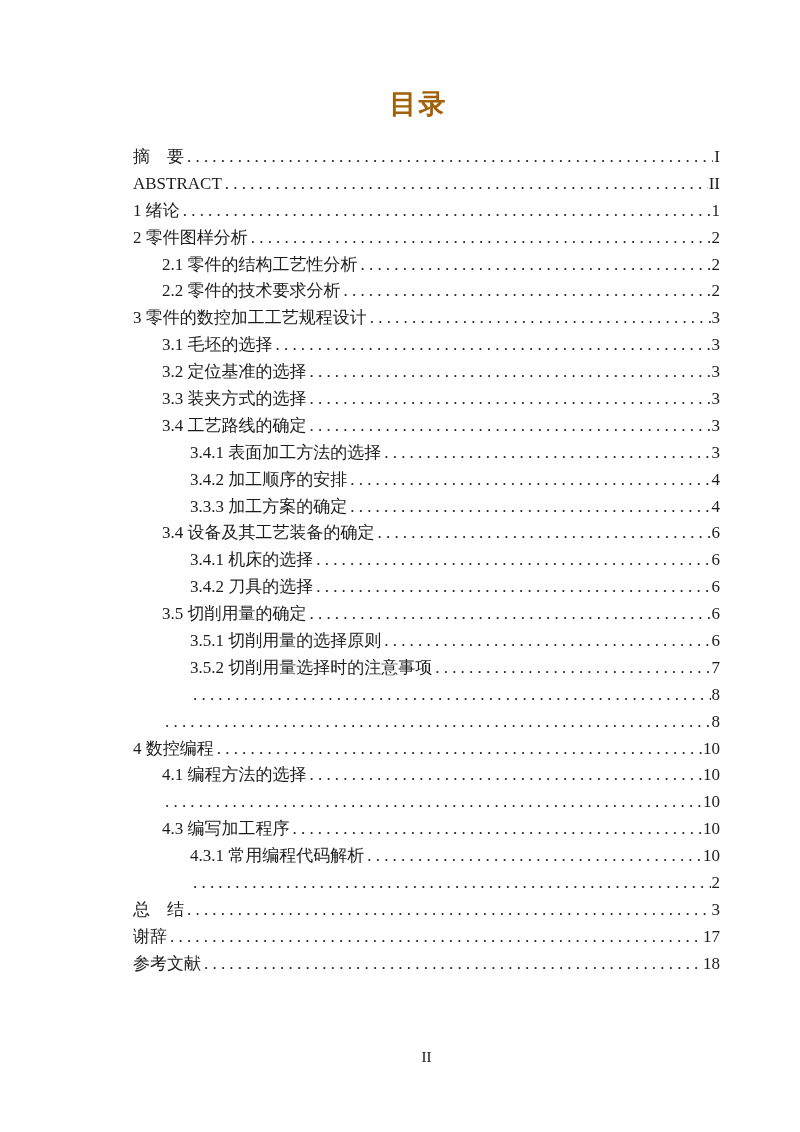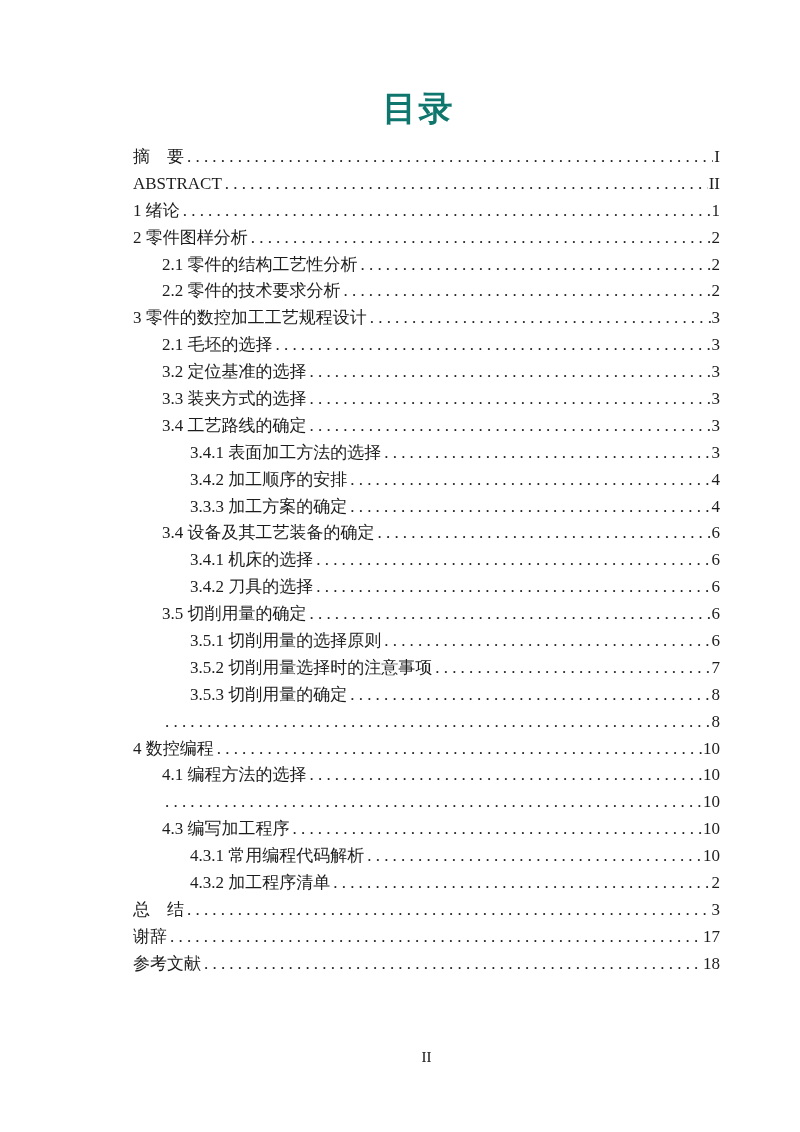--- a/index.html
+++ b/index.html
@@ -14,24 +14,24 @@
     font-family: "Liberation Serif", "DejaVu Serif", serif;
     color: #1c1c1c;
     overflow: hidden;
   }
   .doc-title {
     position: absolute;
     left: 133px;
     right: 96px;
     top: 86px;
     text-align: center;
-    font-size: 34px;
+    font-size: 27px;
     font-weight: bold;
     letter-spacing: 2px;
-    color: #0f766e;
+    color: #a16207;
   }
   .toc-list {
     position: absolute;
     left: 133px;
     right: 80px;
     top: 144px;
   }
   .toc-row {
     display: flex;
     align-items: baseline;
@@ -104,21 +104,21 @@
       <span class="toc-label">2.2 零件的技术要求分析</span>
       <span class="toc-dots">................................................................................................................................................................</span>
       <span class="toc-page">2</span>
     </div>
     <div class="toc-row level-0">
       <span class="toc-label">3 零件的数控加工工艺规程设计</span>
       <span class="toc-dots">................................................................................................................................................................</span>
       <span class="toc-page">3</span>
     </div>
     <div class="toc-row level-1">
-      <span class="toc-label">2.1 毛坯的选择</span>
+      <span class="toc-label">3.1 毛坯的选择</span>
       <span class="toc-dots">................................................................................................................................................................</span>
       <span class="toc-page">3</span>
     </div>
     <div class="toc-row level-1">
       <span class="toc-label">3.2 定位基准的选择</span>
       <span class="toc-dots">................................................................................................................................................................</span>
       <span class="toc-page">3</span>
     </div>
     <div class="toc-row level-1">
       <span class="toc-label">3.3 装夹方式的选择</span>
@@ -169,21 +169,20 @@
       <span class="toc-label">3.5.1 切削用量的选择原则</span>
       <span class="toc-dots">................................................................................................................................................................</span>
       <span class="toc-page">6</span>
     </div>
     <div class="toc-row level-2">
       <span class="toc-label">3.5.2 切削用量选择时的注意事项</span>
       <span class="toc-dots">................................................................................................................................................................</span>
       <span class="toc-page">7</span>
     </div>
     <div class="toc-row level-2">
-      <span class="toc-label">3.5.3 切削用量的确定</span>
       <span class="toc-dots">................................................................................................................................................................</span>
       <span class="toc-page">8</span>
     </div>
     <div class="toc-row level-1">
       <span class="toc-dots">................................................................................................................................................................</span>
       <span class="toc-page">8</span>
     </div>
     <div class="toc-row level-0">
       <span class="toc-label">4 数控编程</span>
       <span class="toc-dots">................................................................................................................................................................</span>
@@ -202,21 +201,20 @@
       <span class="toc-label">4.3 编写加工程序</span>
       <span class="toc-dots">................................................................................................................................................................</span>
       <span class="toc-page">10</span>
     </div>
     <div class="toc-row level-2">
       <span class="toc-label">4.3.1 常用编程代码解析</span>
       <span class="toc-dots">................................................................................................................................................................</span>
       <span class="toc-page">10</span>
     </div>
     <div class="toc-row level-2">
-      <span class="toc-label">4.3.2 加工程序清单</span>
       <span class="toc-dots">................................................................................................................................................................</span>
       <span class="toc-page">2</span>
     </div>
     <div class="toc-row level-0">
       <span class="toc-label">总　结</span>
       <span class="toc-dots">................................................................................................................................................................</span>
       <span class="toc-page">3</span>
     </div>
     <div class="toc-row level-0">
       <span class="toc-label">谢辞</span>

